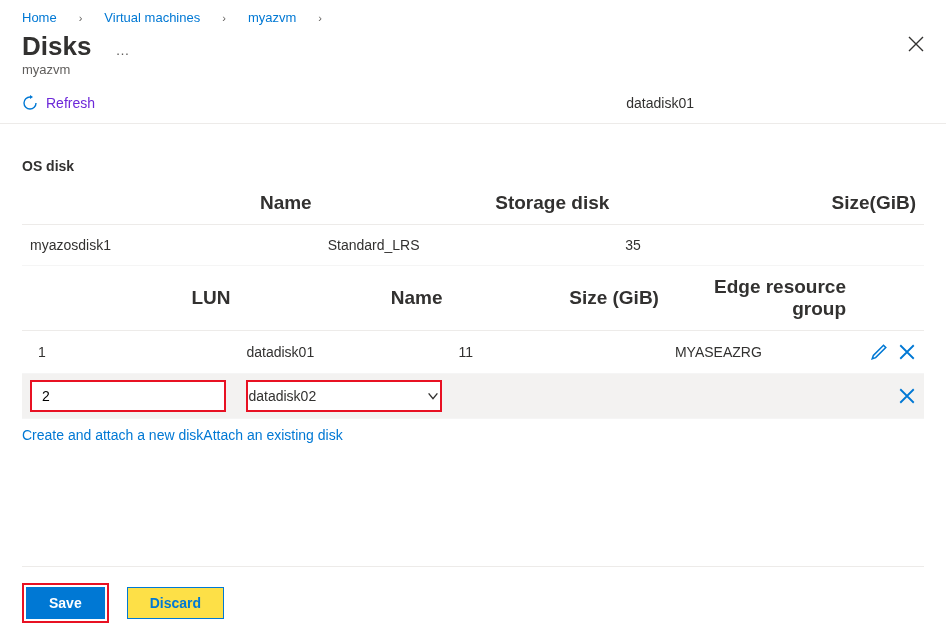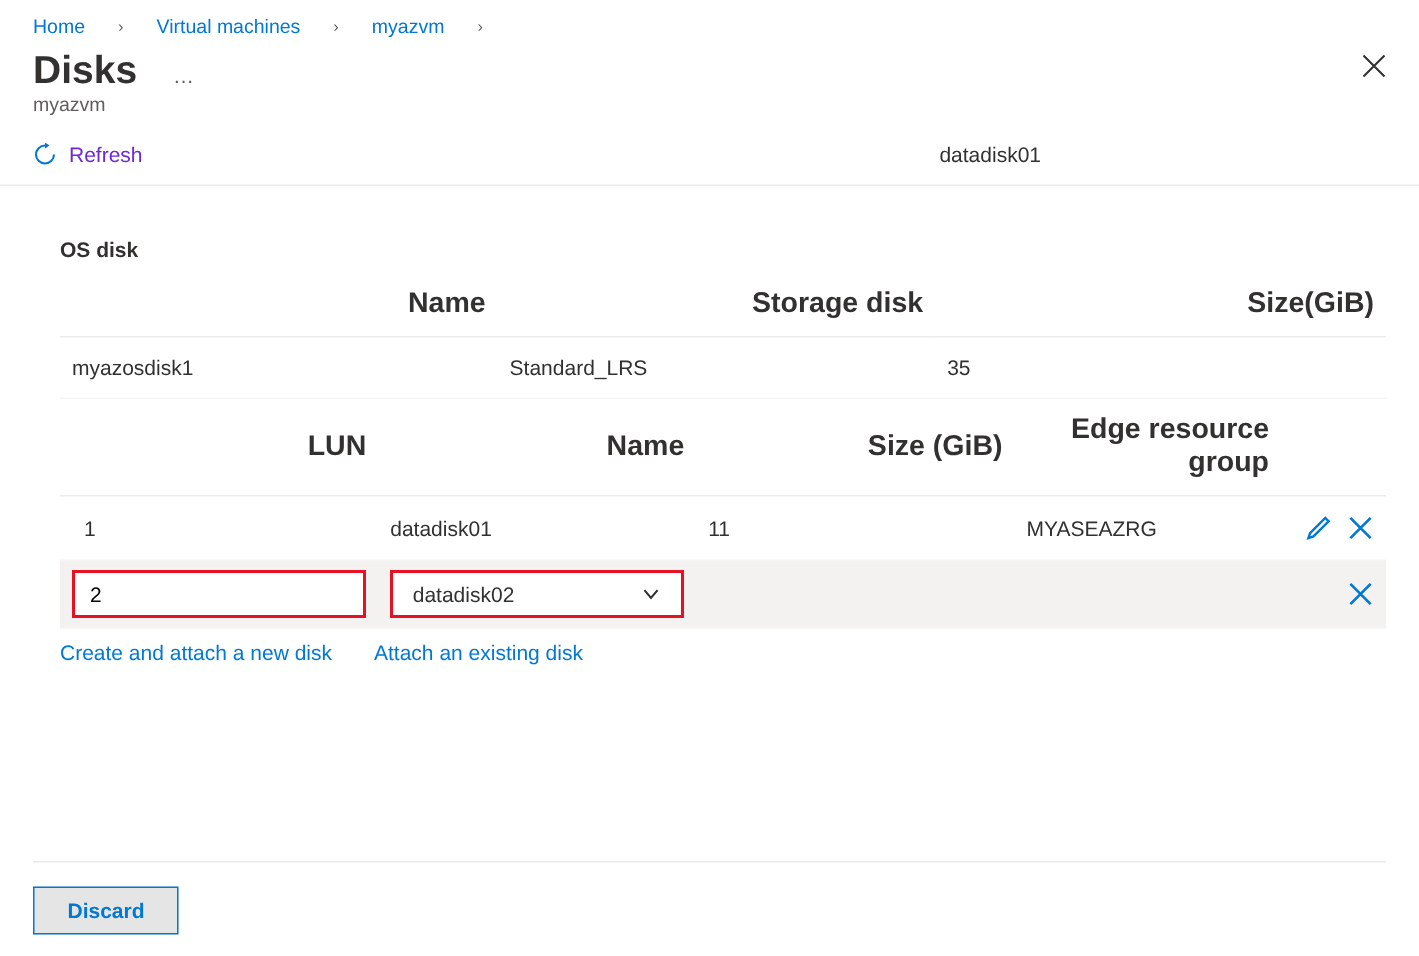--- a/index.html
+++ b/index.html
@@ -35,21 +35,21 @@
 .subtitle { padding: 0 22px 8px; color:#605e5c; font-size:13px; }
 .toolbar {
   display: flex;
   align-items: center;
   padding: 10px 22px 12px;
   border-bottom: 1px solid #edebe9;
 }
 .refresh-btn { display:flex; align-items:center; gap:8px; color:#6d28d9; cursor:pointer; }
 .refresh-icon { width:16px; height:16px; color:#0078d4;}
 .toolbar-right { margin-left:auto; padding-right:230px; color:#323130; font-size:14px;}
-.content { padding: 16px 22px; margin-left: 18px; }
+.content { padding: 16px 22px; }
 .section-title { font-weight:600; font-size:14px; margin: 18px 0 8px; }
 table { width:100%; border-collapse:collapse; }
 th {
   text-align:right; font-weight:600; font-size:19px;
   padding: 10px 8px; border-bottom: 1px solid #edebe9;
 }
 td { padding: 12px 8px; font-size:14px; border-bottom: 1px solid #f5f5f5; vertical-align:middle; }
 .row-actions { text-align:right; white-space:nowrap; }
 .icon-btn { width:18px; height:18px; display:inline-block; margin-left:6px; color:#0078d4; cursor:pointer; vertical-align:middle;}
 .icon-btn.delete-x { color:#0078d4; }
@@ -58,41 +58,41 @@
   border: 2px solid #e81123;
   padding: 6px 10px;
   background:#fff;
   font-size:14px;
   width: 196px;
   height: 32px;
   font-family: inherit;
 }
 .hl-select {
   border: 2px solid #e81123;
-  padding: 4px 13px;
+  padding: 4px 0;
   background:#fff;
   width: 196px;
   height: 32px;
   display:flex; align-items:center; justify-content:space-between;
 }
 .chevron-down { width:14px; height:14px; }
-.link-row { padding: 8px 0; display:flex; gap:28px; }
+.link-row { padding: 8px 0; display:flex; }
 .link-row a { color:#0078d4; text-decoration:none; font-size:14px; }
 .footer {
   position:absolute; bottom:14px; left:22px; right:22px;
   border-top:1px solid #edebe9; padding-top:16px;
   display:flex; gap:18px; align-items:center;
 }
 .btn {
   font-size:14px; font-weight:600;
   padding: 7px 22px; cursor:pointer;
   border:1px solid #0078d4;
 }
 .btn.primary { background:#0078d4; color:#fff; }
-.btn.secondary { background:#e5e5e5; color:#0078d4; }
+.btn.secondary { background:#fde047; color:#0078d4; }
 .hl-wrap { border: 2px solid #e81123; padding: 2px; display:inline-block; }
 </style>
 </head>
 <body>
 
 <div class="breadcrumb">
   <a href="#">Home</a>
   <span class="chev">›</span>
   <a href="#">Virtual machines</a>
   <span class="chev">›</span>
@@ -206,14 +206,17 @@
   </table>
 
   <div class="link-row">
     <a href="#">Create and attach a new disk</a>
     <a href="#">Attach an existing disk</a>
   </div>
 
 </div>
 
 <div class="footer">
+  <span class="hl-wrap">
+    <button class="btn primary">Save</button>
+  </span>
   <button class="btn secondary">Discard</button>
 </div>
 
 </body></html>

